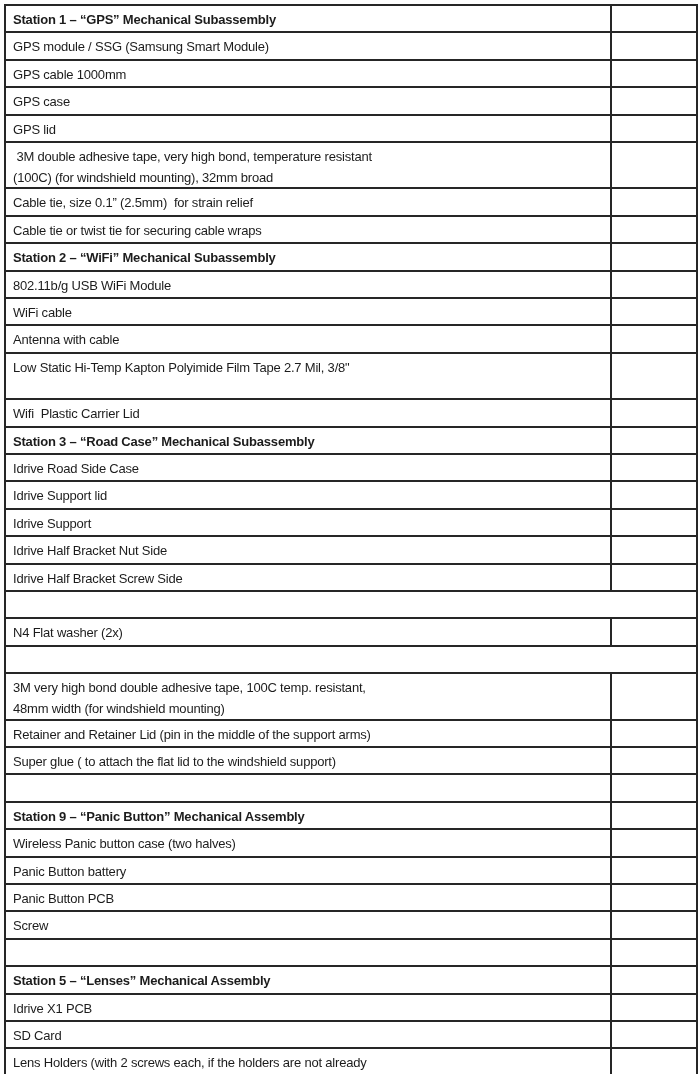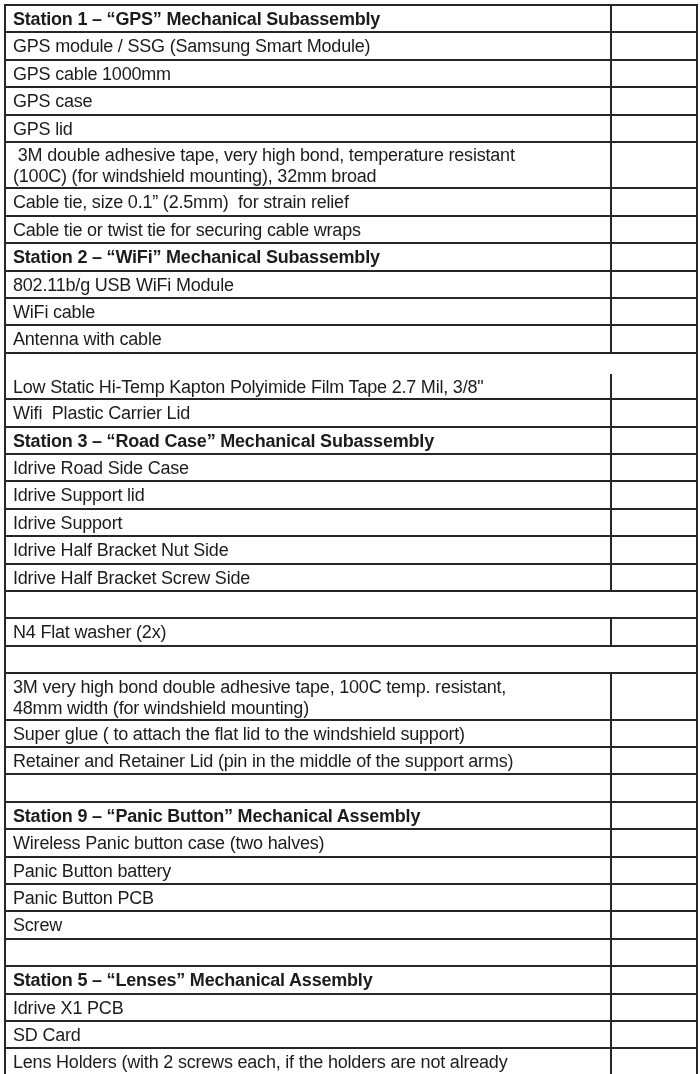--- a/index.html
+++ b/index.html
@@ -29,30 +29,30 @@
     border-left: 2px solid #262626;
     border-right: 2px solid #262626;
     background: #ffffff;
   }
   .row {
     display: flex;
     box-sizing: border-box;
     border-bottom: 2px solid #262626;
   }
   .row.h-reg { height: 27.4px; }
-  .row.h-tall { height: 46.5px; align-items: flex-end; }
+  .row.h-tall { height: 46.5px; }
   .cell {
     box-sizing: border-box;
     overflow: hidden;
   }
   .cell-item {
     flex: 1 1 auto;
     border-right: 2px solid #262626;
     padding: 3px 6px 0 7px;
-    font-size: 18px;
+    font-size: 13px;
     line-height: 21px;
     color: #1c1c1c;
     white-space: pre-wrap;
     letter-spacing: -0.2px;
   }
   .cell-qty {
     flex: 0 0 84px;
     background: #ffffff;
   }
   .row.header .cell-item {
@@ -154,25 +154,25 @@
       </div>
       <div class="row h-reg">
         <div class="cell cell-qty"></div>
       </div>
       <div class="row h-tall">
         <div class="cell cell-item">3M very high bond double adhesive tape, 100C temp. resistant,
 48mm width (for windshield mounting)</div>
         <div class="cell cell-qty"></div>
       </div>
       <div class="row h-reg">
+        <div class="cell cell-item">Retainer and Retainer Lid (pin in the middle of the support arms)</div>
+        <div class="cell cell-qty"></div>
+      </div>
+      <div class="row h-reg">
         <div class="cell cell-item">Super glue ( to attach the flat lid to the windshield support)</div>
-        <div class="cell cell-qty"></div>
-      </div>
-      <div class="row h-reg">
-        <div class="cell cell-item">Retainer and Retainer Lid (pin in the middle of the support arms)</div>
         <div class="cell cell-qty"></div>
       </div>
       <div class="row h-reg">
         <div class="cell cell-item"></div>
         <div class="cell cell-qty"></div>
       </div>
       <div class="row h-reg header">
         <div class="cell cell-item">Station 9 – “Panic Button” Mechanical Assembly</div>
         <div class="cell cell-qty"></div>
       </div>

